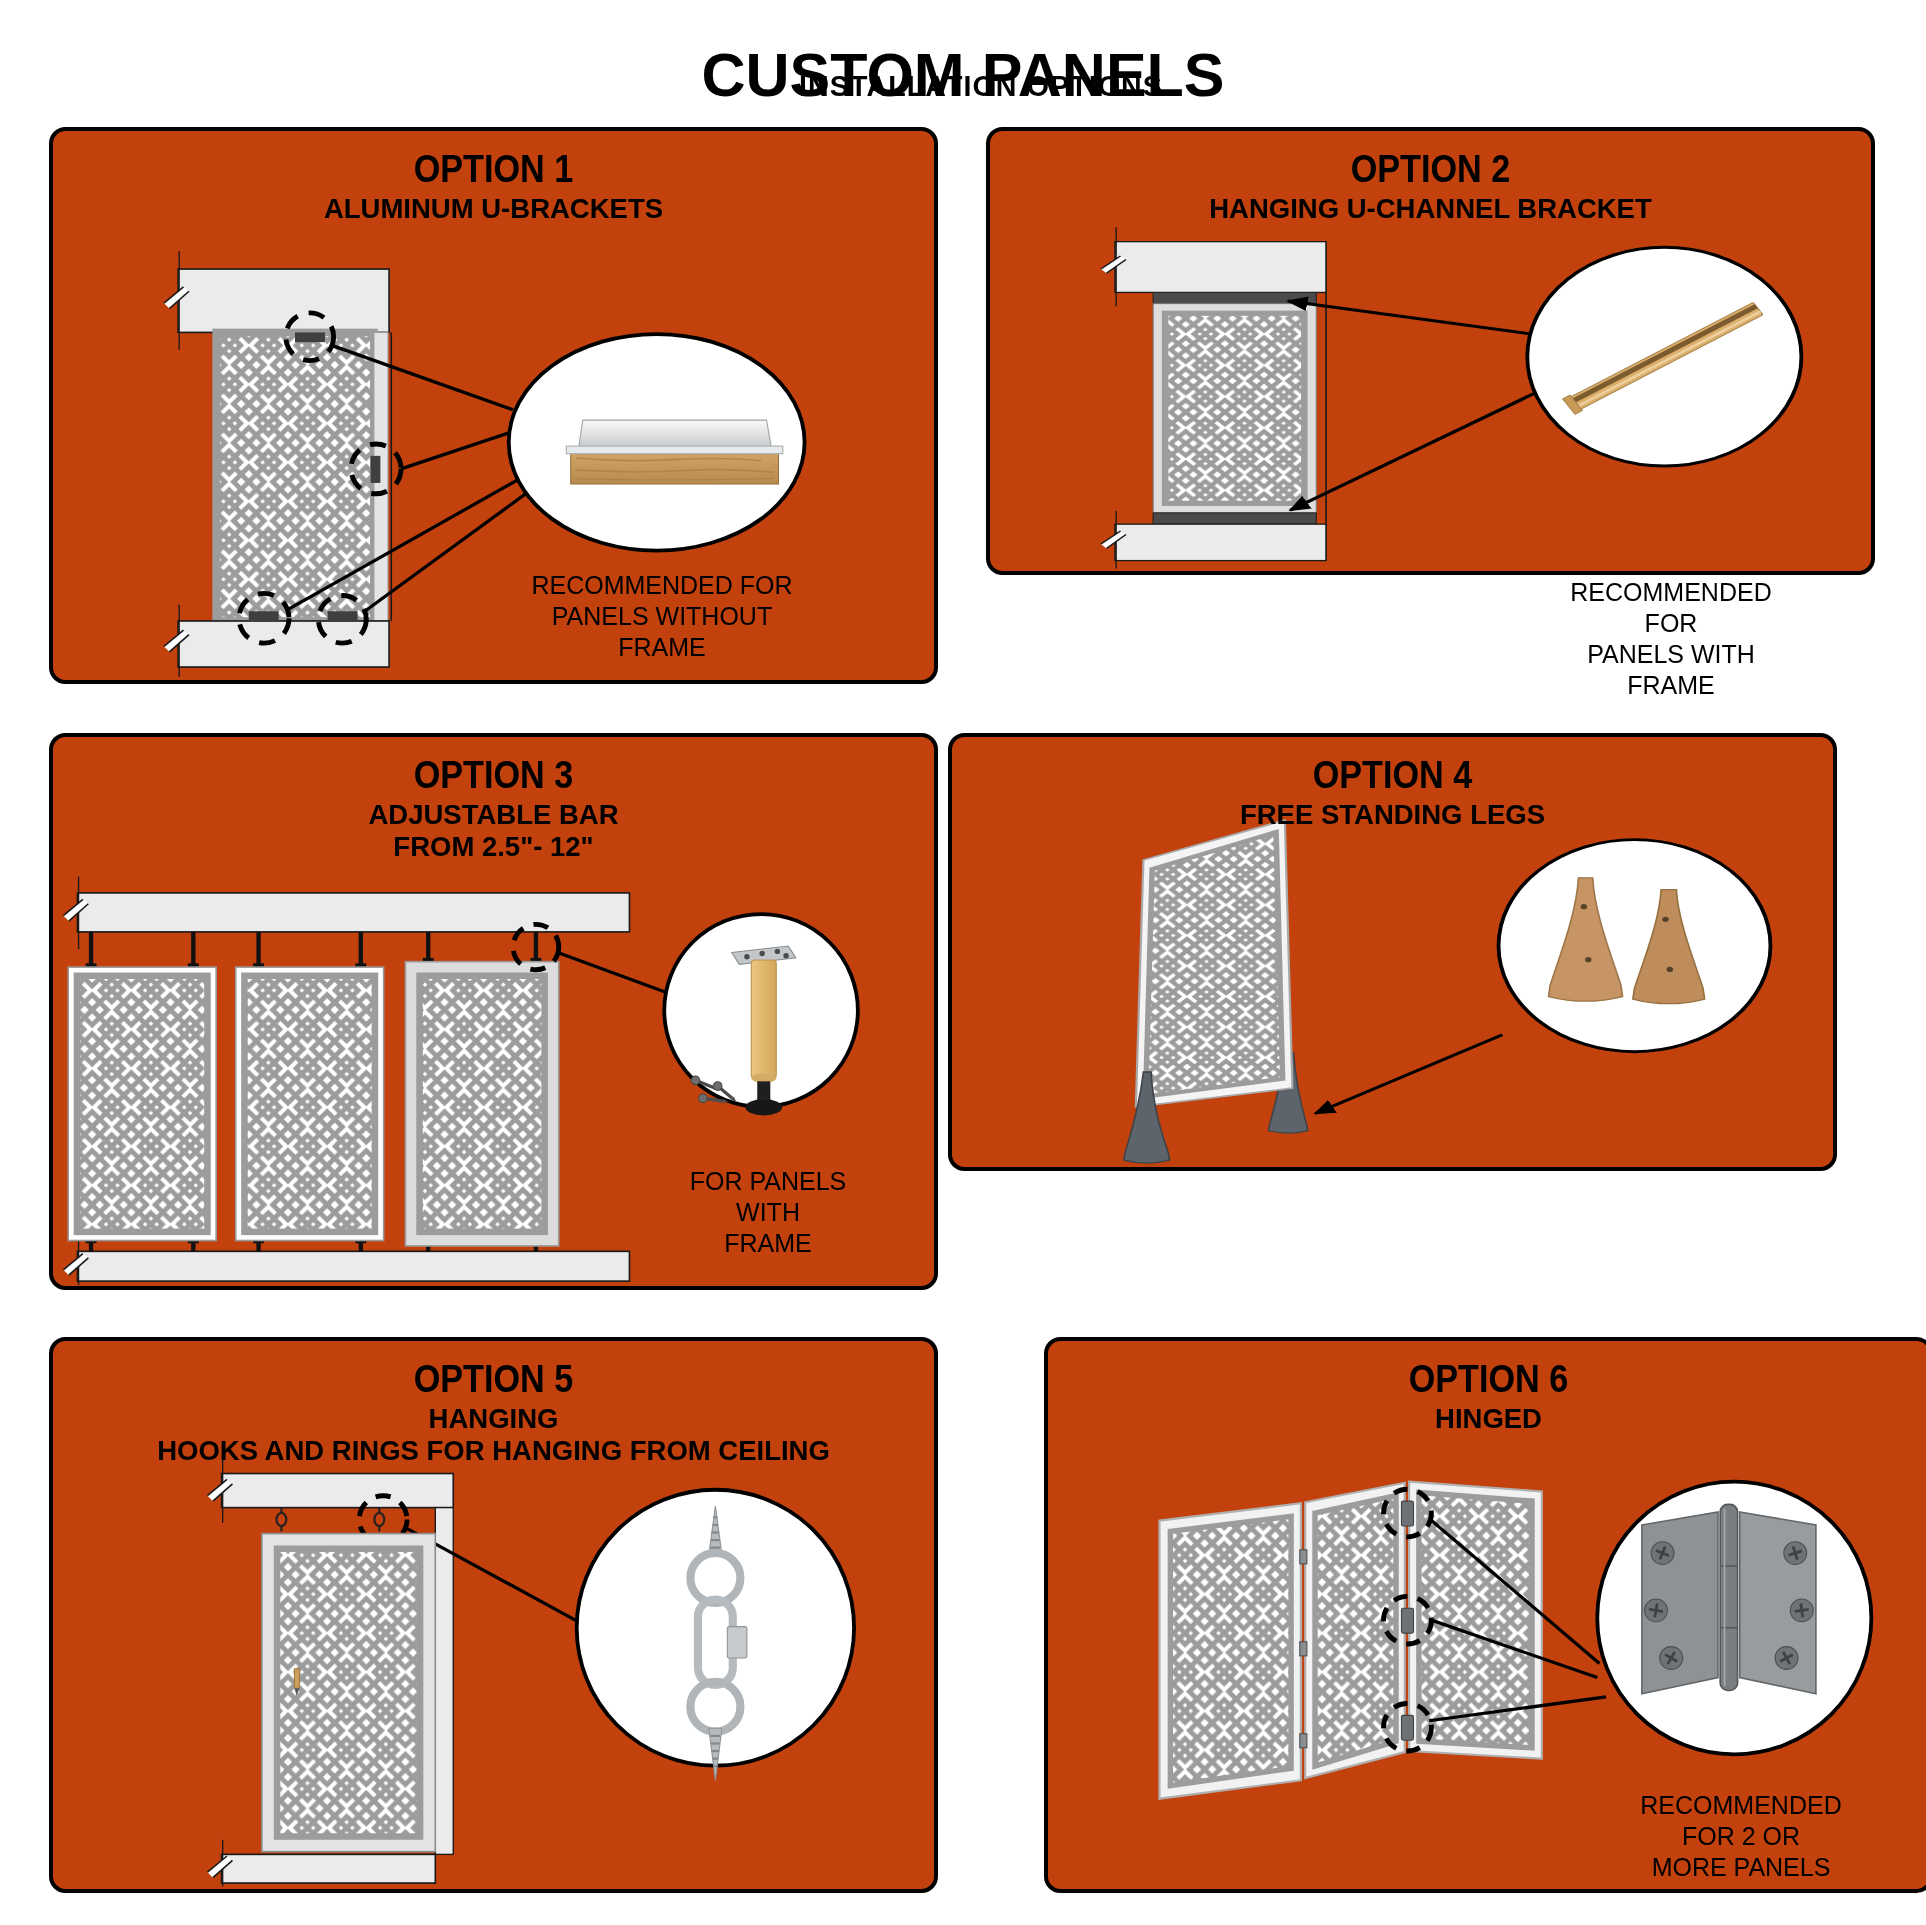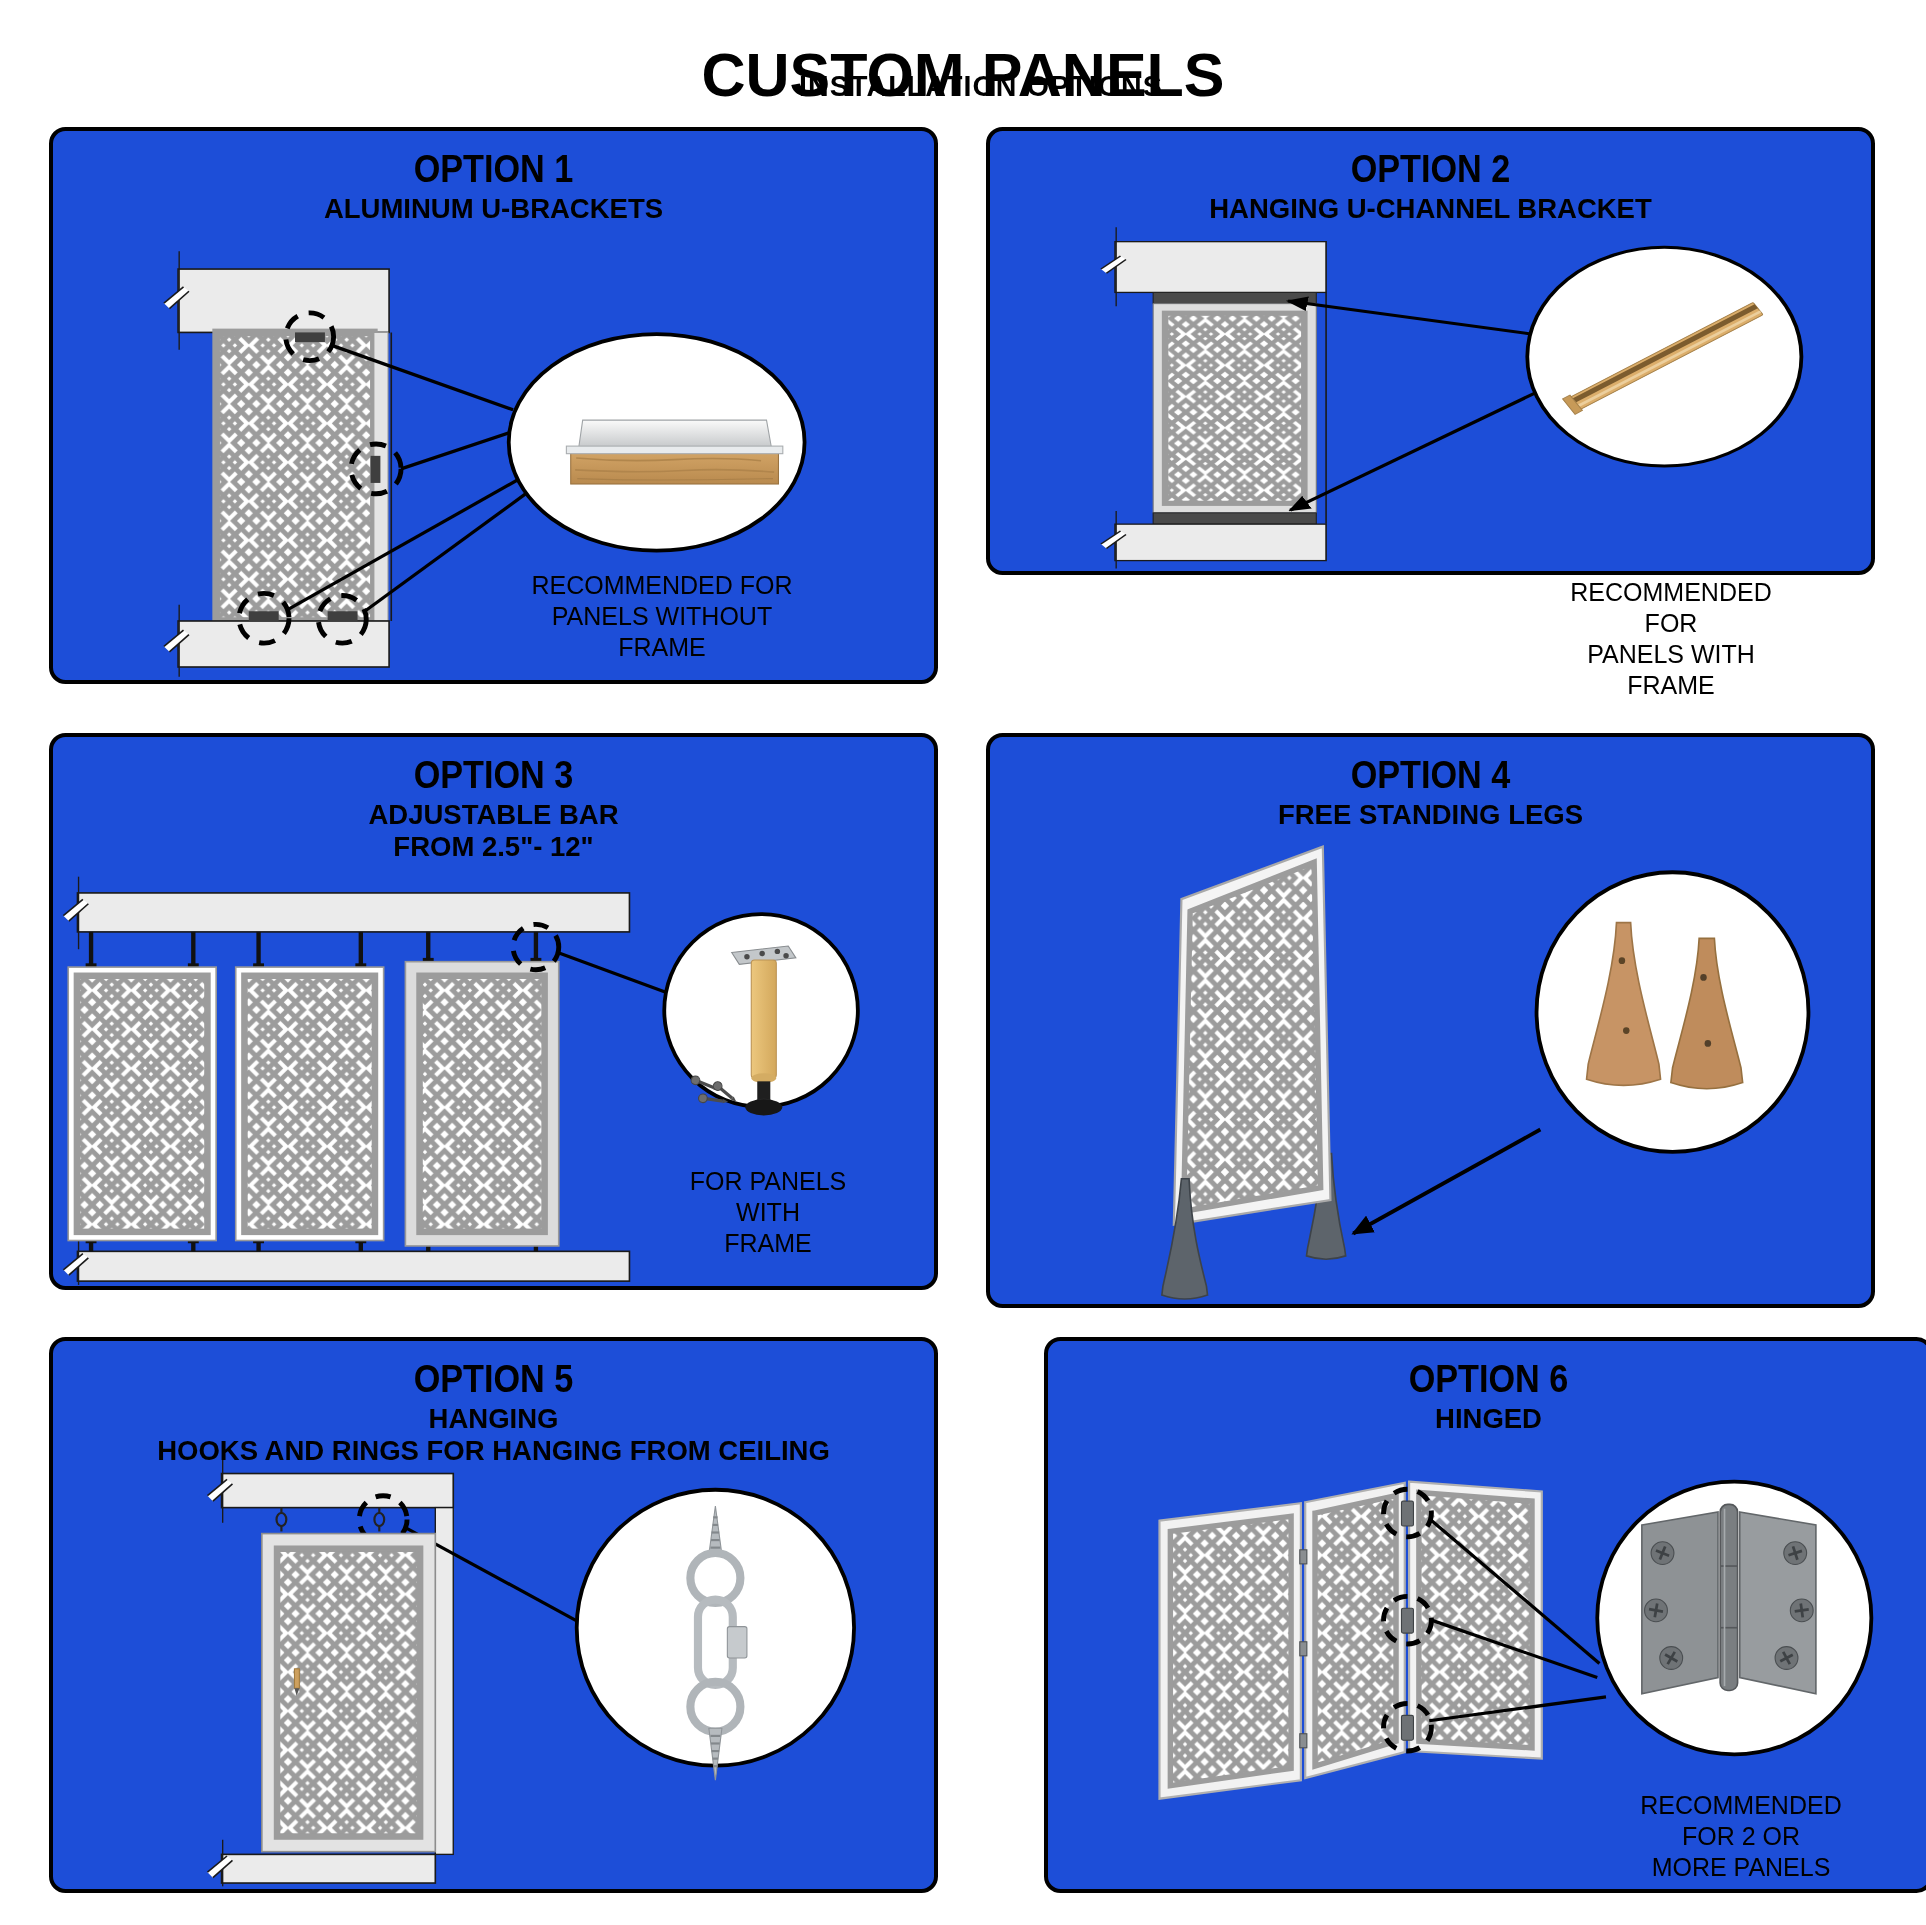--- a/index.html
+++ b/index.html
@@ -2,21 +2,21 @@
 <html style="font-size:8.8px"><head>
 <meta charset="utf-8">
 <style>
   html,body{margin:0;padding:0;background:#ffffff;}
   .page{position:relative;width:1926px;height:1926px;background:#fff;
         font-family:"Liberation Sans", sans-serif;color:#000;overflow:hidden;border-radius:20px;}
   .main-title{position:absolute;left:0;top:4.4px;width:100%;text-align:center;
         font-size:61px;font-weight:800;letter-spacing:0px;line-height:1.0;}
   .main-subtitle{position:absolute;left:0;top:70px;width:100%;text-align:center;
         font-size:28.6px;font-weight:700;letter-spacing:1.1px;padding-left:18px;}
-  .box{position:absolute;background:#1d4ed8;border:4.4px solid #000;border-radius:16.5px;
+  .box{position:absolute;background:#c2410c;border:4.4px solid #000;border-radius:16.5px;
         box-sizing:border-box;}
   .opt-label{margin:18.7px 0 0 0;width:100%;text-align:center;font-size:38px;font-weight:800;
         letter-spacing:0;line-height:1.02;transform:scaleX(.9);}
   .opt-sub{margin:4.4px 0 0 0;width:100%;text-align:center;font-size:27.5px;font-weight:700;
         line-height:1.18;white-space:pre-line;}
   .illus{position:absolute;left:0;top:0;width:100%;height:100%;}
   .caption{position:absolute;transform:translateX(-50%);text-align:center;font-size:25px;
         font-weight:400;line-height:1.24;white-space:pre-line;}
   h1,h2{padding:0;}
   .hdr{position:relative;z-index:2;}
@@ -274,21 +274,21 @@
             <polygon points="30,-4 40,0 30,4" fill="#4c4c4c"></polygon>
               <circle cx="-5" cy="0" r="8" fill="#6d6d6d" stroke="#454545" stroke-width="2"></circle>
           </g>
         </g>
       </g>
     </svg>
     <div class="caption" style="left:715px;top:429px">FOR PANELS WITH
 FRAME</div>
   </section>
 
-  <section class="box" style="left:986px;top:733px;width:889px;height:575px">
+  <section class="box" style="left:948px;top:733px;width:889px;height:438px">
     <h2 class="opt-label hdr">OPTION 4</h2>
     <div class="opt-sub hdr">FREE STANDING LEGS</div>
     <svg class="illus" viewBox="0 0 1620 1014" preserveAspectRatio="none">
       <defs>
         <pattern id="lat4" width="72" height="72" patternUnits="userSpaceOnUse">
           <rect width="72" height="72" fill="#ffffff"></rect>
           <g fill="none" stroke="#9c9c9c" stroke-width="9">
             <path d="M36 -8 L80 36 L36 80 L-8 36 Z"></path>
             <path d="M36 15 L57 36 L36 57 L15 36 Z"></path>
             <path d="M-10 -10 L82 82"></path>

